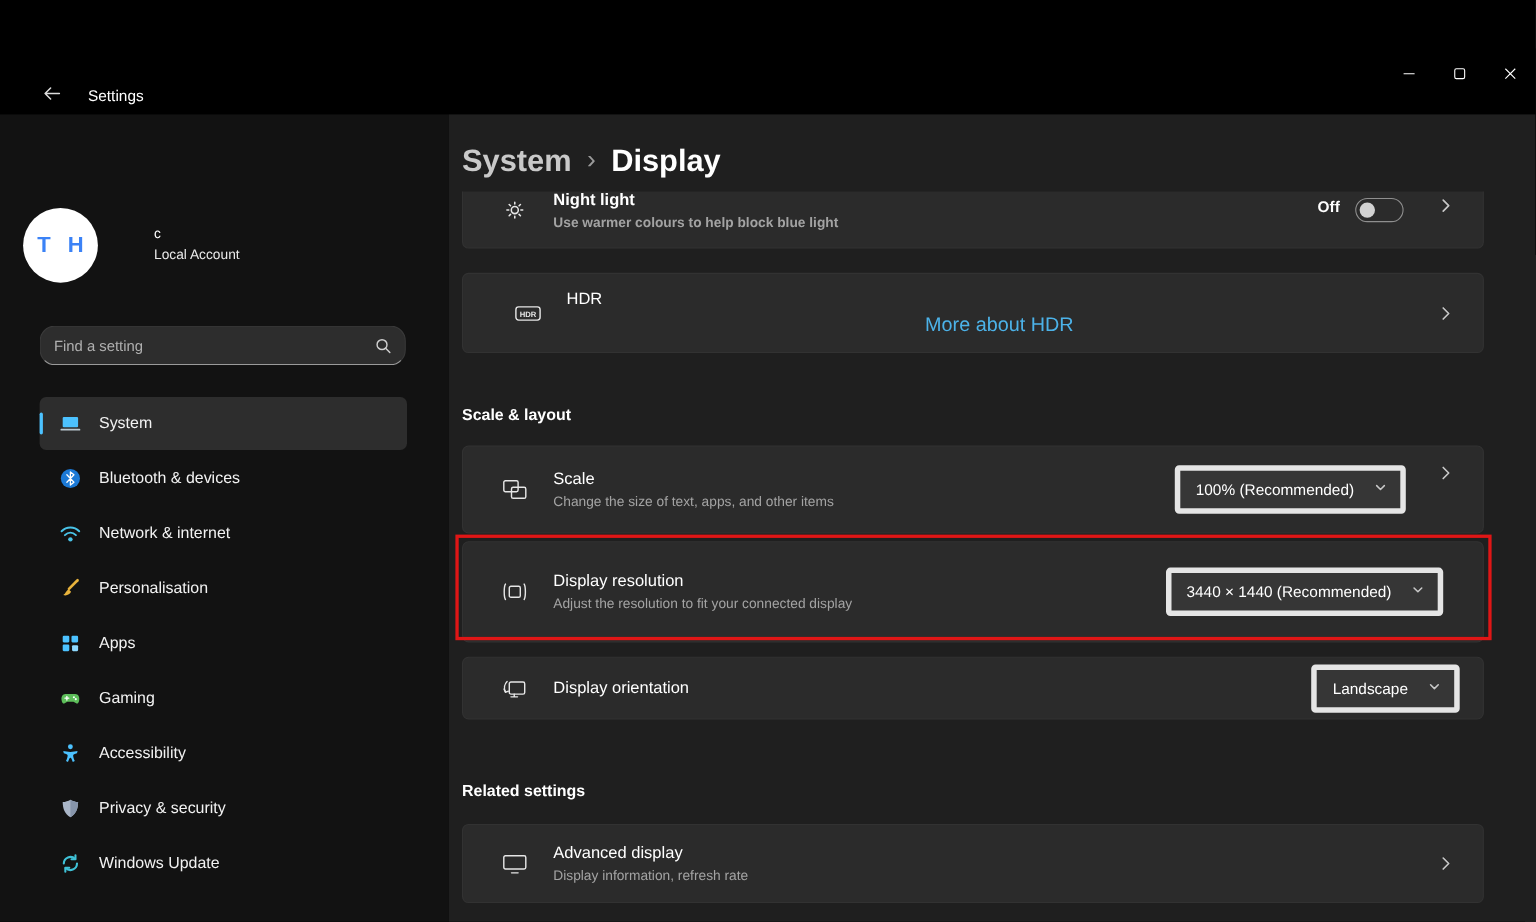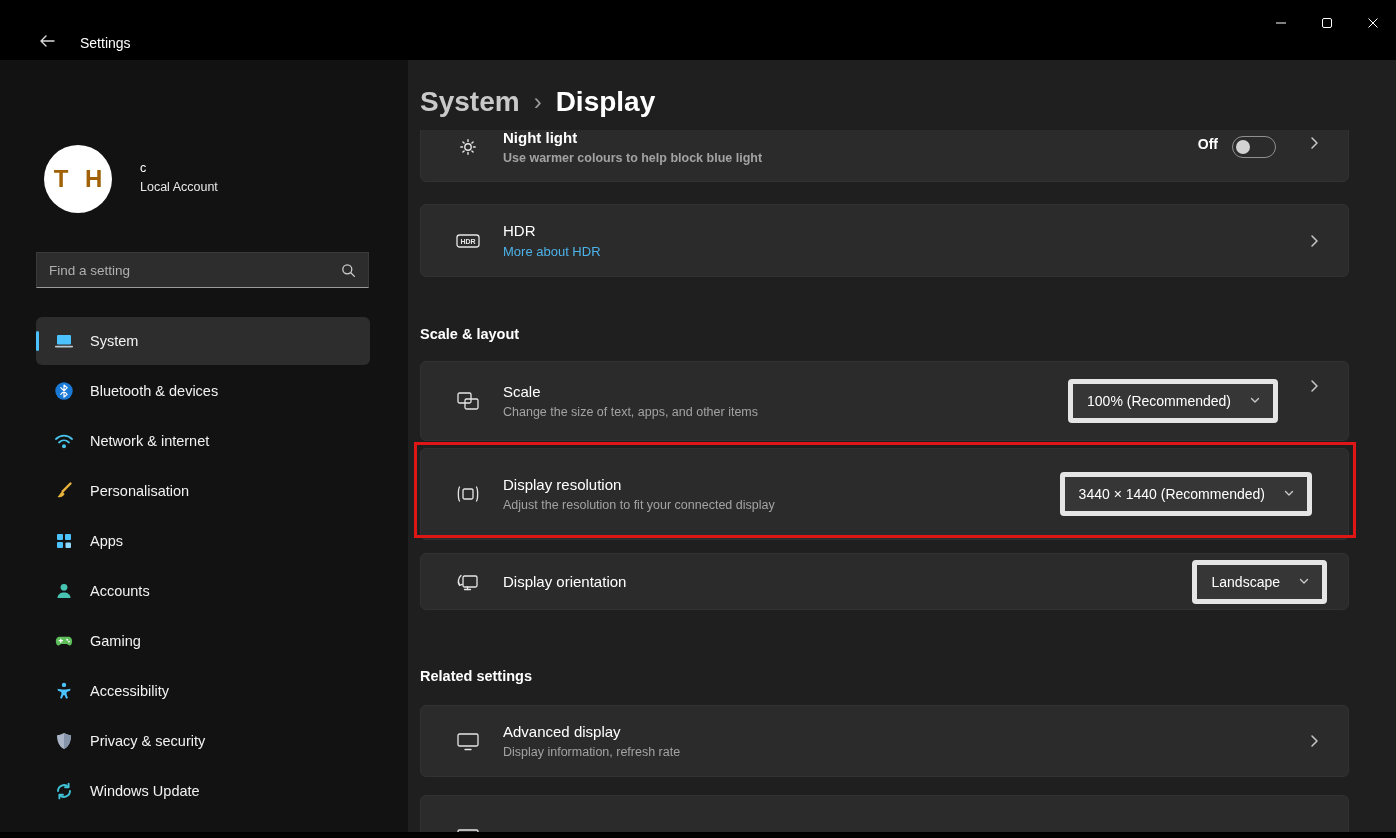--- a/index.html
+++ b/index.html
@@ -1,38 +1,38 @@
 <!DOCTYPE html>
 <html><head>
 <meta charset="utf-8">
 <style>
   html,body{margin:0;padding:0;}
   body{
     width:1396px;height:838px;overflow:hidden;background:#000;
     font-family:"Liberation Sans","DejaVu Sans",sans-serif;
     -webkit-font-smoothing:antialiased;color:#fff;position:relative;
   }
-  .app{position:absolute;inset:0;background:#000;}
+  .app{position:absolute;inset:0;background:#000;margin-top:44px;}
 
   
   .titlebar{position:absolute;left:0;top:0;width:1396px;height:60px;background:#000;}
   .back-btn{position:absolute;left:30px;top:29px;width:34px;height:28px;display:flex;align-items:center;justify-content:center;border-radius:4px;cursor:pointer;}
   .app-title{position:absolute;left:80px;top:35px;font-size:14px;color:#fff;}
   .win-controls{position:absolute;right:0;top:0;height:58px;display:flex;}
   .win-btn{width:46px;height:46px;display:flex;align-items:center;justify-content:center;}
 
   
   .sidebar{position:absolute;left:0;top:60px;width:408px;height:772px;background:#121212;}
-  .avatar{position:absolute;left:44px;top:85px;width:68px;height:68px;border-radius:50%;background:#fff;
-    display:flex;align-items:center;justify-content:center;color:#a16207;font-weight:700;font-size:24px;letter-spacing:5px;text-indent:5px;}
+  .avatar{position:absolute;left:21px;top:85px;width:68px;height:68px;border-radius:50%;background:#fff;
+    display:flex;align-items:center;justify-content:center;color:#3b82f6;font-weight:700;font-size:20px;letter-spacing:5px;text-indent:5px;}
   .user-name{position:absolute;left:140px;top:101px;font-size:12.5px;color:#fff;}
   .account-type{position:absolute;left:140px;top:120px;font-size:12.5px;color:#e8e8e8;}
 
   .search-box{position:absolute;left:36px;top:192px;width:333px;height:36px;background:#2d2d2d;
-    border:1px solid #3a3a3a;border-bottom:1px solid #9a9a9a;border-radius:0;box-sizing:border-box;
+    border:1px solid #3a3a3a;border-bottom:1px solid #9a9a9a;border-radius:14px;box-sizing:border-box;
     display:flex;align-items:center;justify-content:center;}
   .search-box input{flex:1;background:transparent;border:none;outline:none;color:#e8e8e8;
     font-size:13.5px;padding:0 8px 0 12px;font-family:inherit;}
   .search-box input::placeholder{color:#b0b0b0;}
   .search-icon{margin-right:12px;display:flex;}
 
   .nav{position:absolute;left:36px;top:257px;width:334px;}
   .nav-item{position:relative;height:48px;margin-bottom:2px;border-radius:6px;display:flex;align-items:center;cursor:pointer;}
   .nav-item.selected{background:#2d2d2d;}
   .nav-item .pill{display:none;}
@@ -48,37 +48,37 @@
   .crumb-current{color:#ffffff;}
 
   .viewport{position:absolute;left:0;top:70px;width:988px;height:702px;overflow:hidden;}
 
   .card{position:absolute;left:12px;width:929px;background:#2b2b2b;border:1px solid #323232;
     border-radius:6px;box-sizing:border-box;display:flex;align-items:center;}
   .card .icon-cell{width:26px;margin-left:34px;display:flex;align-items:center;justify-content:center;flex:0 0 auto;}
   .card .text-cell{margin-left:22px;flex:1;min-width:0;}
   .row-title{font-size:15px;color:#ffffff;}
   .row-sub{font-size:12.5px;color:#a3a3a3;margin-top:5px;}
-  .row-link{font-size:13px;color:#4cb2e8;margin-top:5px;cursor:pointer;}
+  .row-link{font-size:18px;color:#4cb2e8;margin-top:5px;cursor:pointer;text-align:center;}
   .right-cell{display:flex;align-items:flex-start;flex:0 0 auto;}
   .chevron-right{display:flex;align-items:center;justify-content:center;width:24px;}
 
   .dropdown{height:34px;background:#363636;border:5px solid #e5e5e5;border-radius:4px;
     display:flex;align-items:center;padding:0 12px 0 14px;cursor:pointer;gap:18px;}
   .dropdown .dd-value{font-size:14px;color:#fff;white-space:nowrap;}
 
   .toggle{width:44px;height:22px;border:1px solid #8f8f8f;border-radius:12px;position:relative;box-sizing:border-box;cursor:pointer;background:transparent;}
   .toggle .knob{position:absolute;left:3px;top:3px;width:14px;height:14px;border-radius:50%;background:#d2d2d2;}
   .toggle-label{font-size:14px;color:#fff;margin-right:14px;}
 
   .section-header{position:absolute;left:12px;font-size:14.5px;font-weight:600;color:#fff;}
 
   
   .card-nightlight{top:-18px;height:70px;font-weight:bold;}
-  .card-hdr{top:74px;height:73px;}
+  .card-hdr{top:74px;height:73px;padding-left:12px;}
   .header-scale{top:196px;}
   .card-scale{top:231px;height:80px;}
   .card-resolution{top:318px;height:92px;}
   .annotation-red{position:absolute;left:6px;top:312px;width:942px;height:96px;
     border:3px solid #e01616;box-sizing:border-box;pointer-events:none;z-index:5;}
   .card-orientation{top:423px;height:57px;}
   .header-related{top:538px;}
   .card-advanced{top:575px;height:72px;}
   .card-bottom{top:665px;height:60px;}
 </style>
@@ -179,29 +179,20 @@
           <svg width="20" height="20" viewBox="0 0 20 20">
               <rect x="3" y="3" width="6" height="6" rx="1" fill="#4cc2ff"></rect>
               <rect x="11" y="3" width="6" height="6" rx="1" fill="#4cc2ff"></rect>
               <rect x="3" y="11" width="6" height="6" rx="1" fill="#4cc2ff"></rect>
               <rect x="11.5" y="11.5" width="5.5" height="5.5" rx="1" fill="#8ed9ff"></rect>
             </svg>
         </span>
         <span class="nav-label">Apps</span>
       </div>
 
-      <div class="nav-item">
-        <span class="nav-icon">
-          <svg width="20" height="20" viewBox="0 0 20 20">
-              <circle cx="10" cy="6.3" r="3.4" fill="#49c3b1"></circle>
-              <path d="M3.5 17 C3.5 13.4 6.5 11.4 10 11.4 C13.5 11.4 16.5 13.4 16.5 17 Z" fill="#49c3b1"></path>
-            </svg>
-        </span>
-        <span class="nav-label">Accounts</span>
-      </div>
 
 
       <div class="nav-item">
         <span class="nav-icon">
           <svg width="20" height="20" viewBox="0 0 20 20">
               <path d="M5.5 5.8 H14.5 C17 5.8 18.6 8.4 18 11.5 C17.6 14 16.5 15 15.2 14.4 L12.8 13 H7.2 L4.8 14.4 C3.5 15 2.4 14 2 11.5 C1.4 8.4 3 5.8 5.5 5.8 Z" fill="#5dbe5a"></path>
               <path d="M6.8 8 v3.4 M5.1 9.7 h3.4" stroke="#fff" stroke-width="1.2" stroke-linecap="round"></path>
               <circle cx="13.2" cy="8.8" r="0.95" fill="#fff"></circle>
               <circle cx="14.9" cy="10.6" r="0.95" fill="#fff"></circle>
             </svg>

